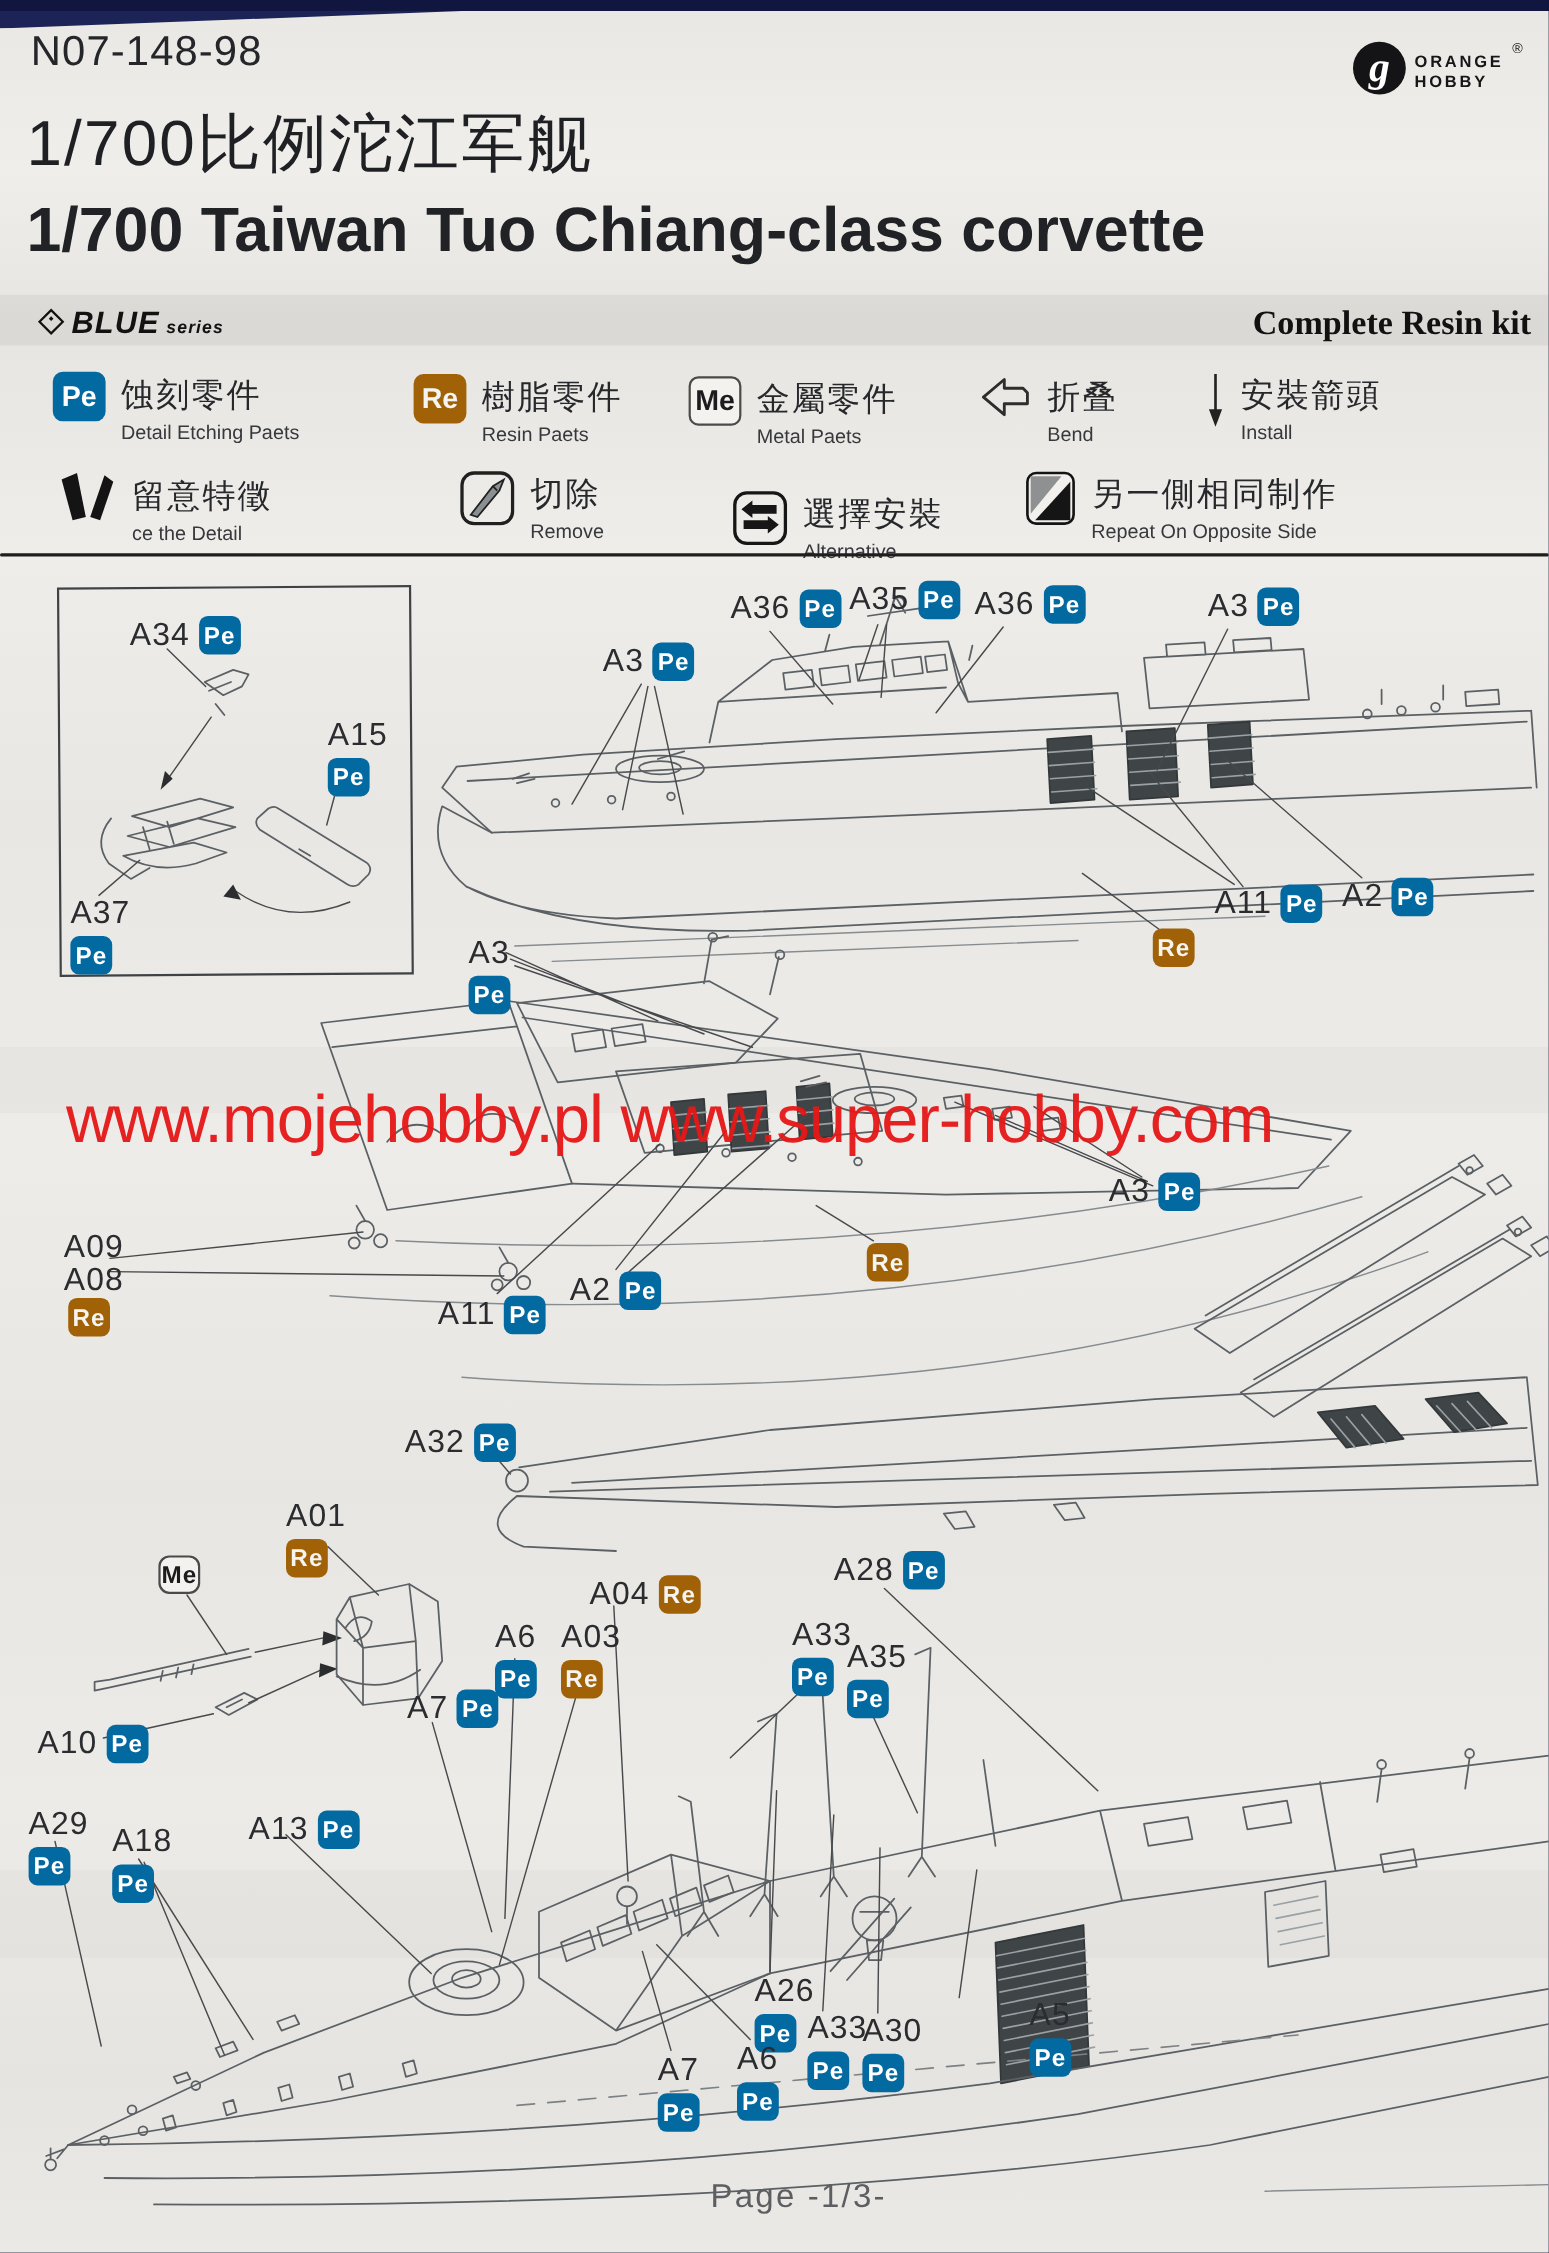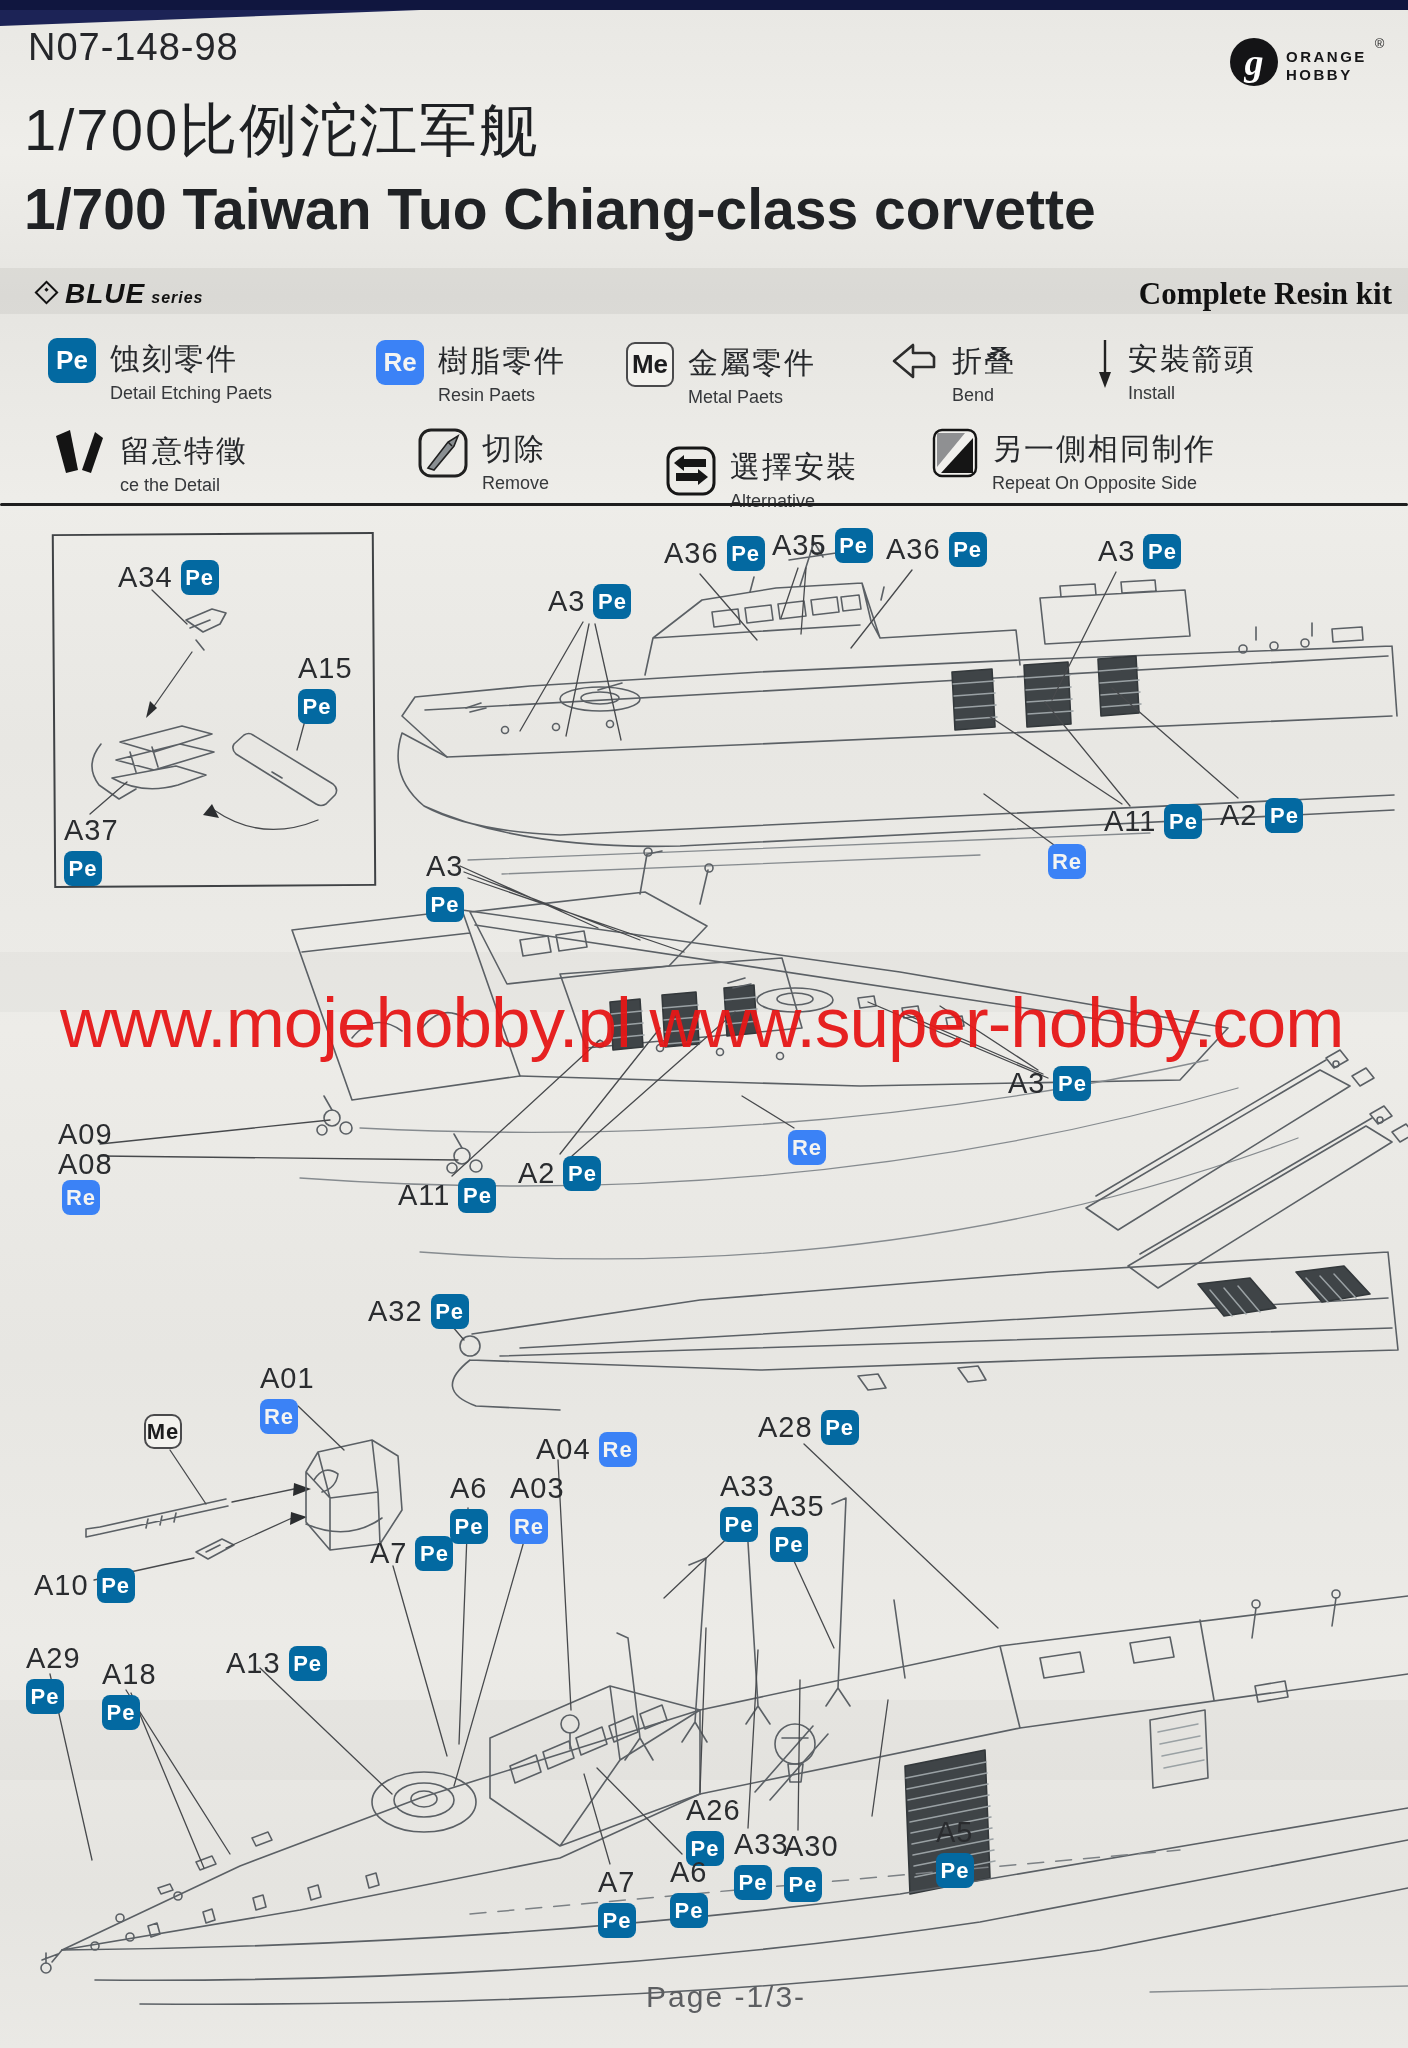--- a/index.html
+++ b/index.html
@@ -45,41 +45,41 @@
   .leg-text{display:flex;flex-direction:column;margin-top:1px;}
   .leg-text .cn{font-size:30px;color:#26282b;letter-spacing:2px;}
   .leg-text .en{font-size:18px;color:#36383b;margin-top:3px;}
   .leg-icon{display:flex;align-items:center;justify-content:center;}
 
   .badge{display:inline-flex;align-items:center;justify-content:center;
     font-weight:bold;border-radius:8px;box-sizing:border-box;}
   .badge.lg{width:48px;height:45px;font-size:26px;border-radius:9px;}
   .badge.sm{width:38px;height:35px;font-size:22px;}
   .b-pe{background:#0369a1;color:#fff;}
-  .b-re{background:#3b82f6;color:#f4f4f2;}
+  .b-re{background:#a16207;color:#f4f4f2;}
   .b-me{background:#f3f2ee;color:#1c1c1e;border:2.5px solid #4a4a4c;border-radius:10px;}
 
   .divider{position:absolute;left:0;top:503px;width:1408px;height:3px;background:#1e1e1e;border-radius:2px;}
   .inset-box{position:absolute;left:53px;top:533px;width:318px;height:350px;
     border:2.5px solid #3f4245;transform:rotate(-0.4deg);}
 
   .art{position:absolute;left:0;top:0;z-index:10;}
   .art path,.art line,.art ellipse,.art circle,.art polyline{fill:none;stroke:#5b6065;stroke-width:1.6;stroke-linejoin:round;stroke-linecap:round;}
   .art .lt{stroke:#868b8f;stroke-width:1.3;}
   .art .ld{stroke:#47494c;stroke-width:1.3;}
   .art .dk{fill:#3f4447;stroke:#33383b;}
   .art .ht{stroke:#9aa1a4;stroke-width:1.5;}
   .art .fl{fill:#2b2d2f;stroke:none;}
   .art .dash{stroke:#7c8185;stroke-dasharray:16 12;stroke-width:1.5;}
 
   .callout{position:absolute;z-index:40;display:flex;align-items:center;gap:8px;
     font-size:29px;color:#2a2c2f;letter-spacing:1px;white-space:nowrap;}
   .callout.stacked{flex-direction:column;align-items:flex-start;gap:4px;}
 
-  .watermark{position:absolute;left:60px;top:982px;z-index:50;font-size:71px;color:#e61717;
+  .watermark{position:absolute;left:60px;top:982px;z-index:50;font-size:61px;color:#e61717;
     white-space:nowrap;letter-spacing:-1px;opacity:0.95;}
   .page-num{position:absolute;left:646px;top:1980px;font-size:30px;color:#5c5e61;letter-spacing:2px;z-index:40;}
 </style>
 </head>
 <body>
 
 <div class="paper"></div>
 <div class="top-wedge"></div>
 <div class="shade s1"></div>
 <div class="shade s2"></div>

